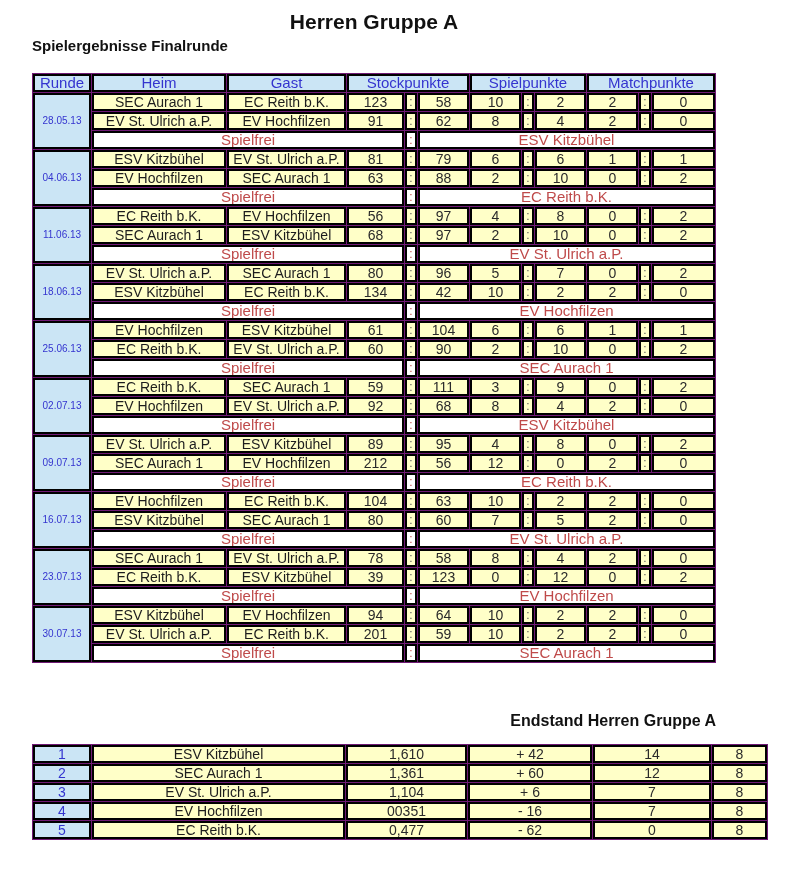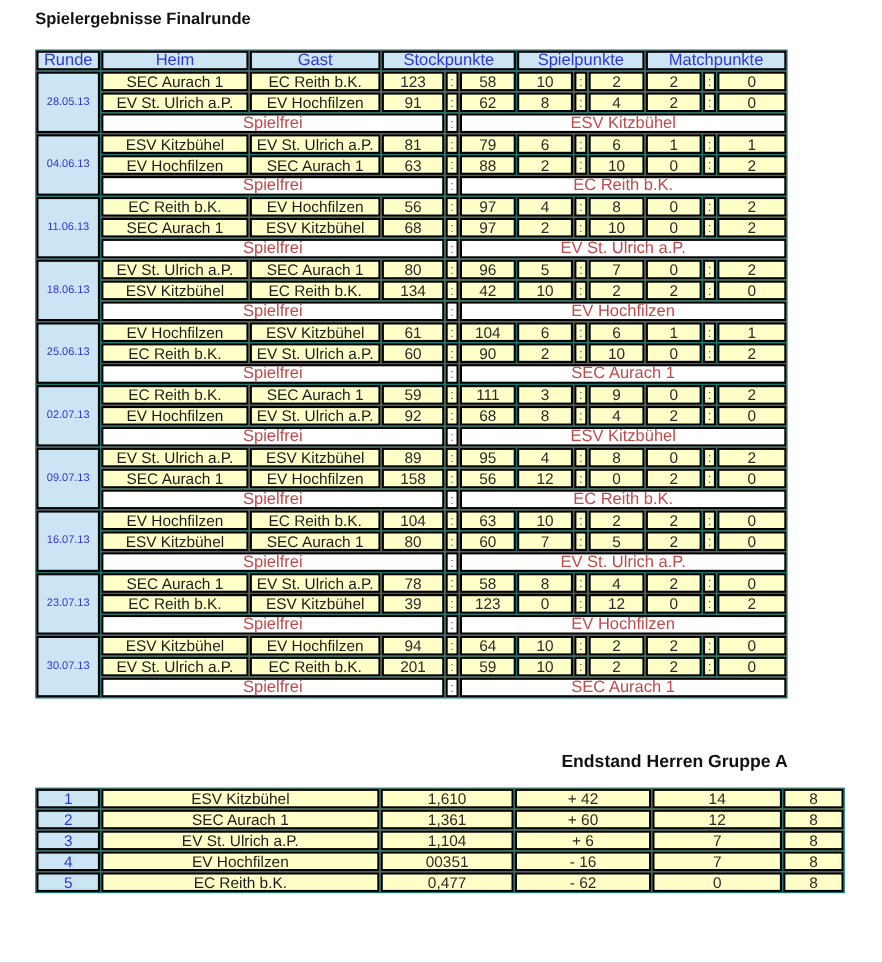--- a/index.html
+++ b/index.html
@@ -12,21 +12,21 @@
   .title {
     width:684px; text-align:center; margin:4px 0 0 0;
     font-size:21px; line-height:24px; font-weight:bold; color:#111;
   }
   .subtitle {
     width:684px; margin:2px 0 0 0;
     font-size:15px; line-height:19px; font-weight:bold; color:#111;
   }
   table {
     border-collapse:separate; border-spacing:1px;
-    table-layout:fixed; background:#0f766e;
+    table-layout:fixed; background:#701a75;
   }
   table.results { width:684px; margin-top:18px; }
   table.standings { width:736px; margin-top:14px; }
   td {
     border:2px solid #000000;
     height:14px; line-height:14px;
     padding:0; margin:0;
     text-align:center; vertical-align:middle;
     overflow:hidden; white-space:nowrap;
     font-size:14px; color:#1d1d1d;
@@ -46,20 +46,21 @@
   .standings-title {
     width:684px; text-align:right; margin:48px 0 0 0;
     font-size:16px; line-height:19px; font-weight:bold; color:#111;
   }
   td.rank { background:#cbe5f5; color:#3434cf; }
 </style>
 </head>
 <body>
 
 <div class="wrap">
+  <div class="title">Herren Gruppe A</div>
   <div class="subtitle">Spielergebnisse Finalrunde</div>
 
   <table class="results">
     <colgroup>
       <col style="width:58px">
         <col style="width:134px">
         <col style="width:119px">
       <col style="width:57px">
         <col style="width:12px">
         <col style="width:51px">
@@ -281,21 +282,21 @@
           <td class="num">4</td>
           <td class="colon">:</td>
           <td class="num">8</td>
           <td class="num">0</td>
           <td class="colon">:</td>
           <td class="num">2</td>
         </tr>
         <tr>
           <td class="team">SEC Aurach 1</td>
           <td class="team">EV Hochfilzen</td>
-          <td class="num">158</td>
+          <td class="num">212</td>
           <td class="colon">:</td>
           <td class="num">56</td>
           <td class="num">12</td>
           <td class="colon">:</td>
           <td class="num">0</td>
           <td class="num">2</td>
           <td class="colon">:</td>
           <td class="num">0</td>
         </tr>
         <tr class="sf">

